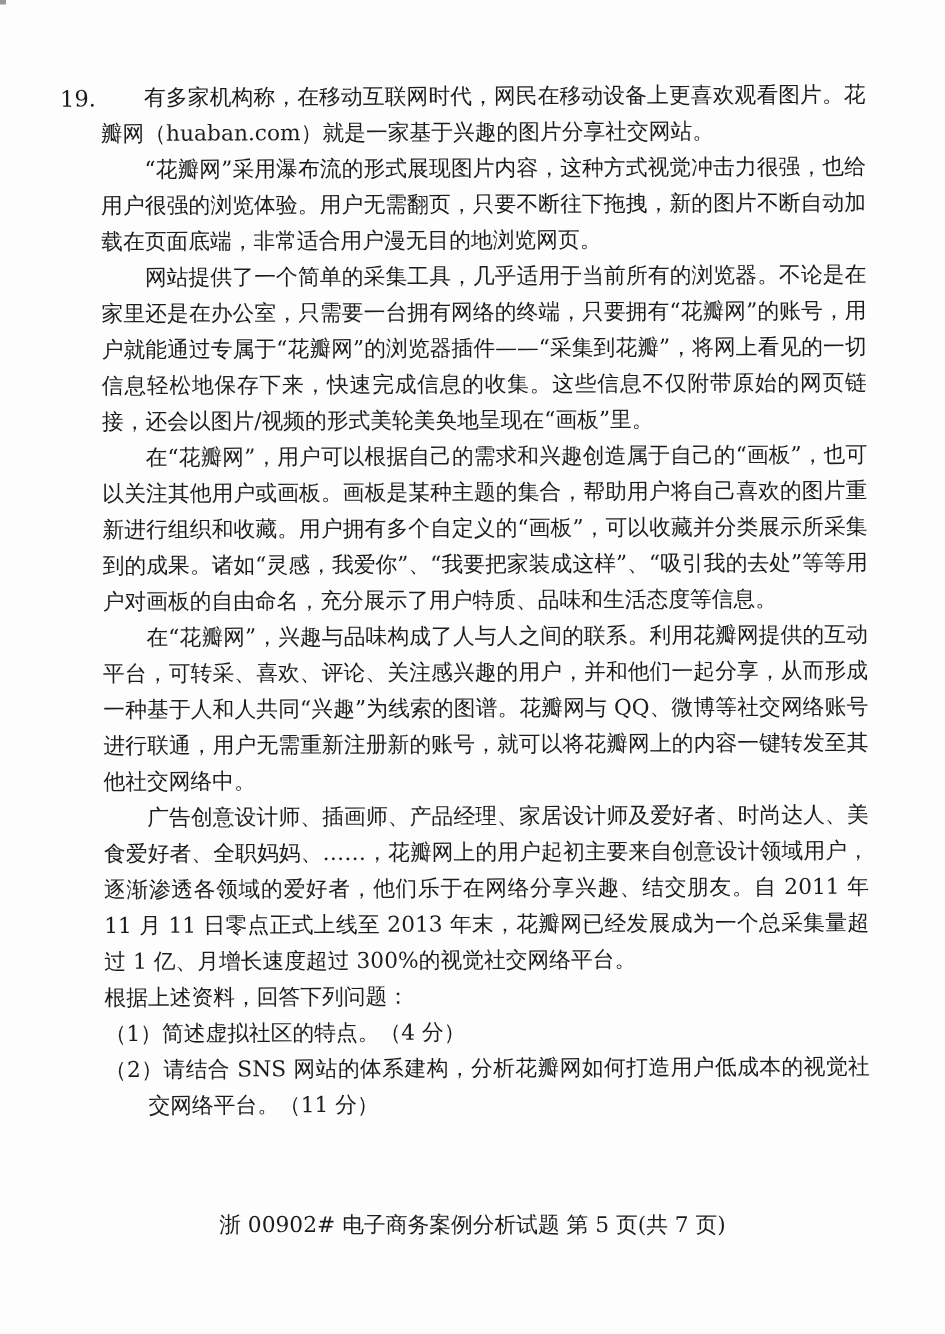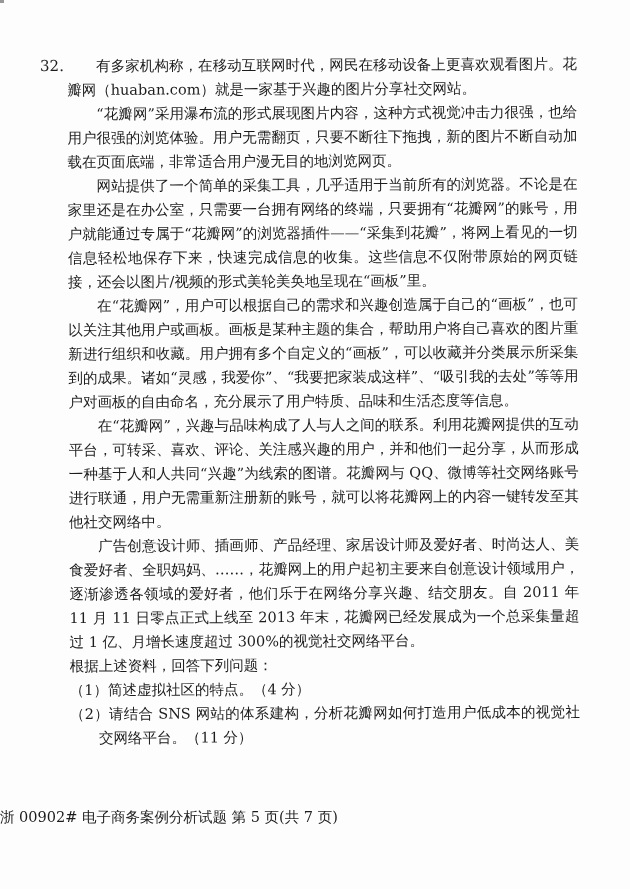--- a/index.html
+++ b/index.html
@@ -54,34 +54,34 @@
   .question {
     margin: 0;
     padding-left: 2em;
     text-indent: -2em;
   }
   .footer {
     position: absolute;
     left: 0;
     right: 0;
     top: 806px;
-    text-align: left;
+    text-align: center;
     font-size: 14.5px;
     line-height: 22px;
     color: #1c1c1c;
   }
 </style>
 </head>
 <body>
 
 <div class="page">
   <div class="scan-speck"></div>
 
   <div class="content">
-    <div class="qnum">32.</div>
+    <div class="qnum">19.</div>
 
     <p class="para">有多家机构称，在移动互联网时代，网民在移动设备上更喜欢观看图片。花瓣网（huaban.com）就是一家基于兴趣的图片分享社交网站。</p>
     <p class="para">“花瓣网”采用瀑布流的形式展现图片内容，这种方式视觉冲击力很强，也给用户很强的浏览体验。用户无需翻页，只要不断往下拖拽，新的图片不断自动加载在页面底端，非常适合用户漫无目的地浏览网页。</p>
     <p class="para">网站提供了一个简单的采集工具，几乎适用于当前所有的浏览器。不论是在家里还是在办公室，只需要一台拥有网络的终端，只要拥有“花瓣网”的账号，用户就能通过专属于“花瓣网”的浏览器插件——“采集到花瓣”，将网上看见的一切信息轻松地保存下来，快速完成信息的收集。这些信息不仅附带原始的网页链接，还会以图片/视频的形式美轮美奂地呈现在“画板”里。</p>
     <p class="para">在“花瓣网”，用户可以根据自己的需求和兴趣创造属于自己的“画板”，也可以关注其他用户或画板。画板是某种主题的集合，帮助用户将自己喜欢的图片重新进行组织和收藏。用户拥有多个自定义的“画板”，可以收藏并分类展示所采集到的成果。诸如“灵感，我爱你”、“我要把家装成这样”、“吸引我的去处”等等用户对画板的自由命名，充分展示了用户特质、品味和生活态度等信息。</p>
     <p class="para">在“花瓣网”，兴趣与品味构成了人与人之间的联系。利用花瓣网提供的互动平台，可转采、喜欢、评论、关注感兴趣的用户，并和他们一起分享，从而形成一种基于人和人共同“兴趣”为线索的图谱。花瓣网与 QQ、微博等社交网络账号进行联通，用户无需重新注册新的账号，就可以将花瓣网上的内容一键转发至其他社交网络中。</p>
     <p class="para">广告创意设计师、插画师、产品经理、家居设计师及爱好者、时尚达人、美食爱好者、全职妈妈、……，花瓣网上的用户起初主要来自创意设计领域用户，逐渐渗透各领域的爱好者，他们乐于在网络分享兴趣、结交朋友。自 2011 年 11 月 11 日零点正式上线至 2013 年末，花瓣网已经发展成为一个总采集量超过 1 亿、月增长速度超过 300%的视觉社交网络平台。</p>
 
     <p class="prompt">根据上述资料，回答下列问题：</p>
 

